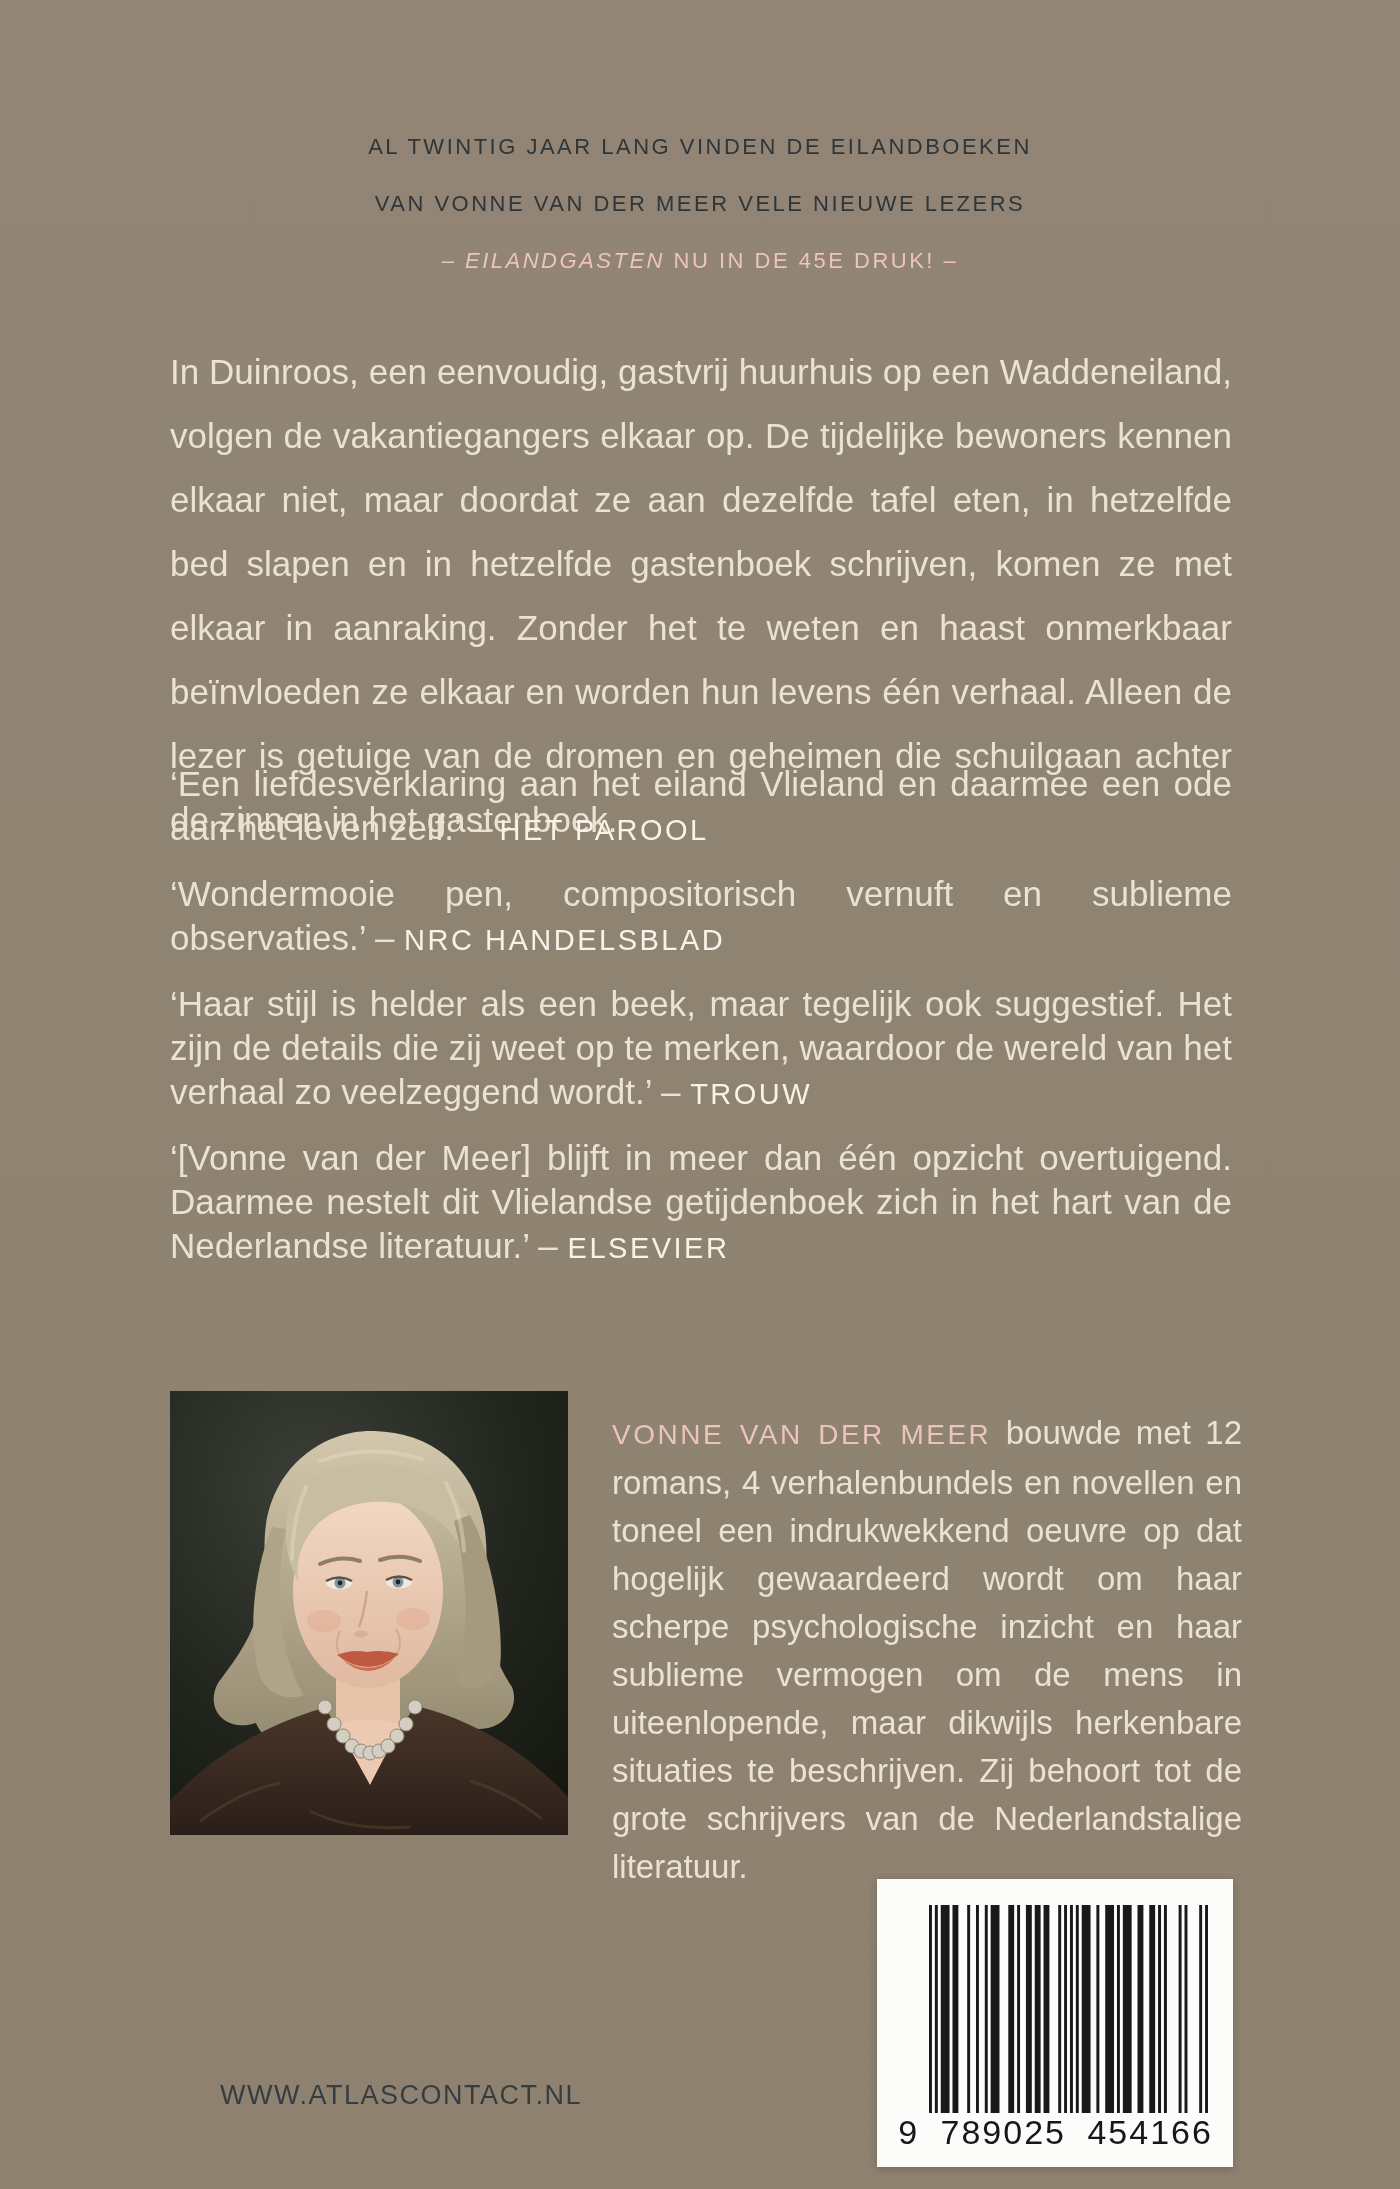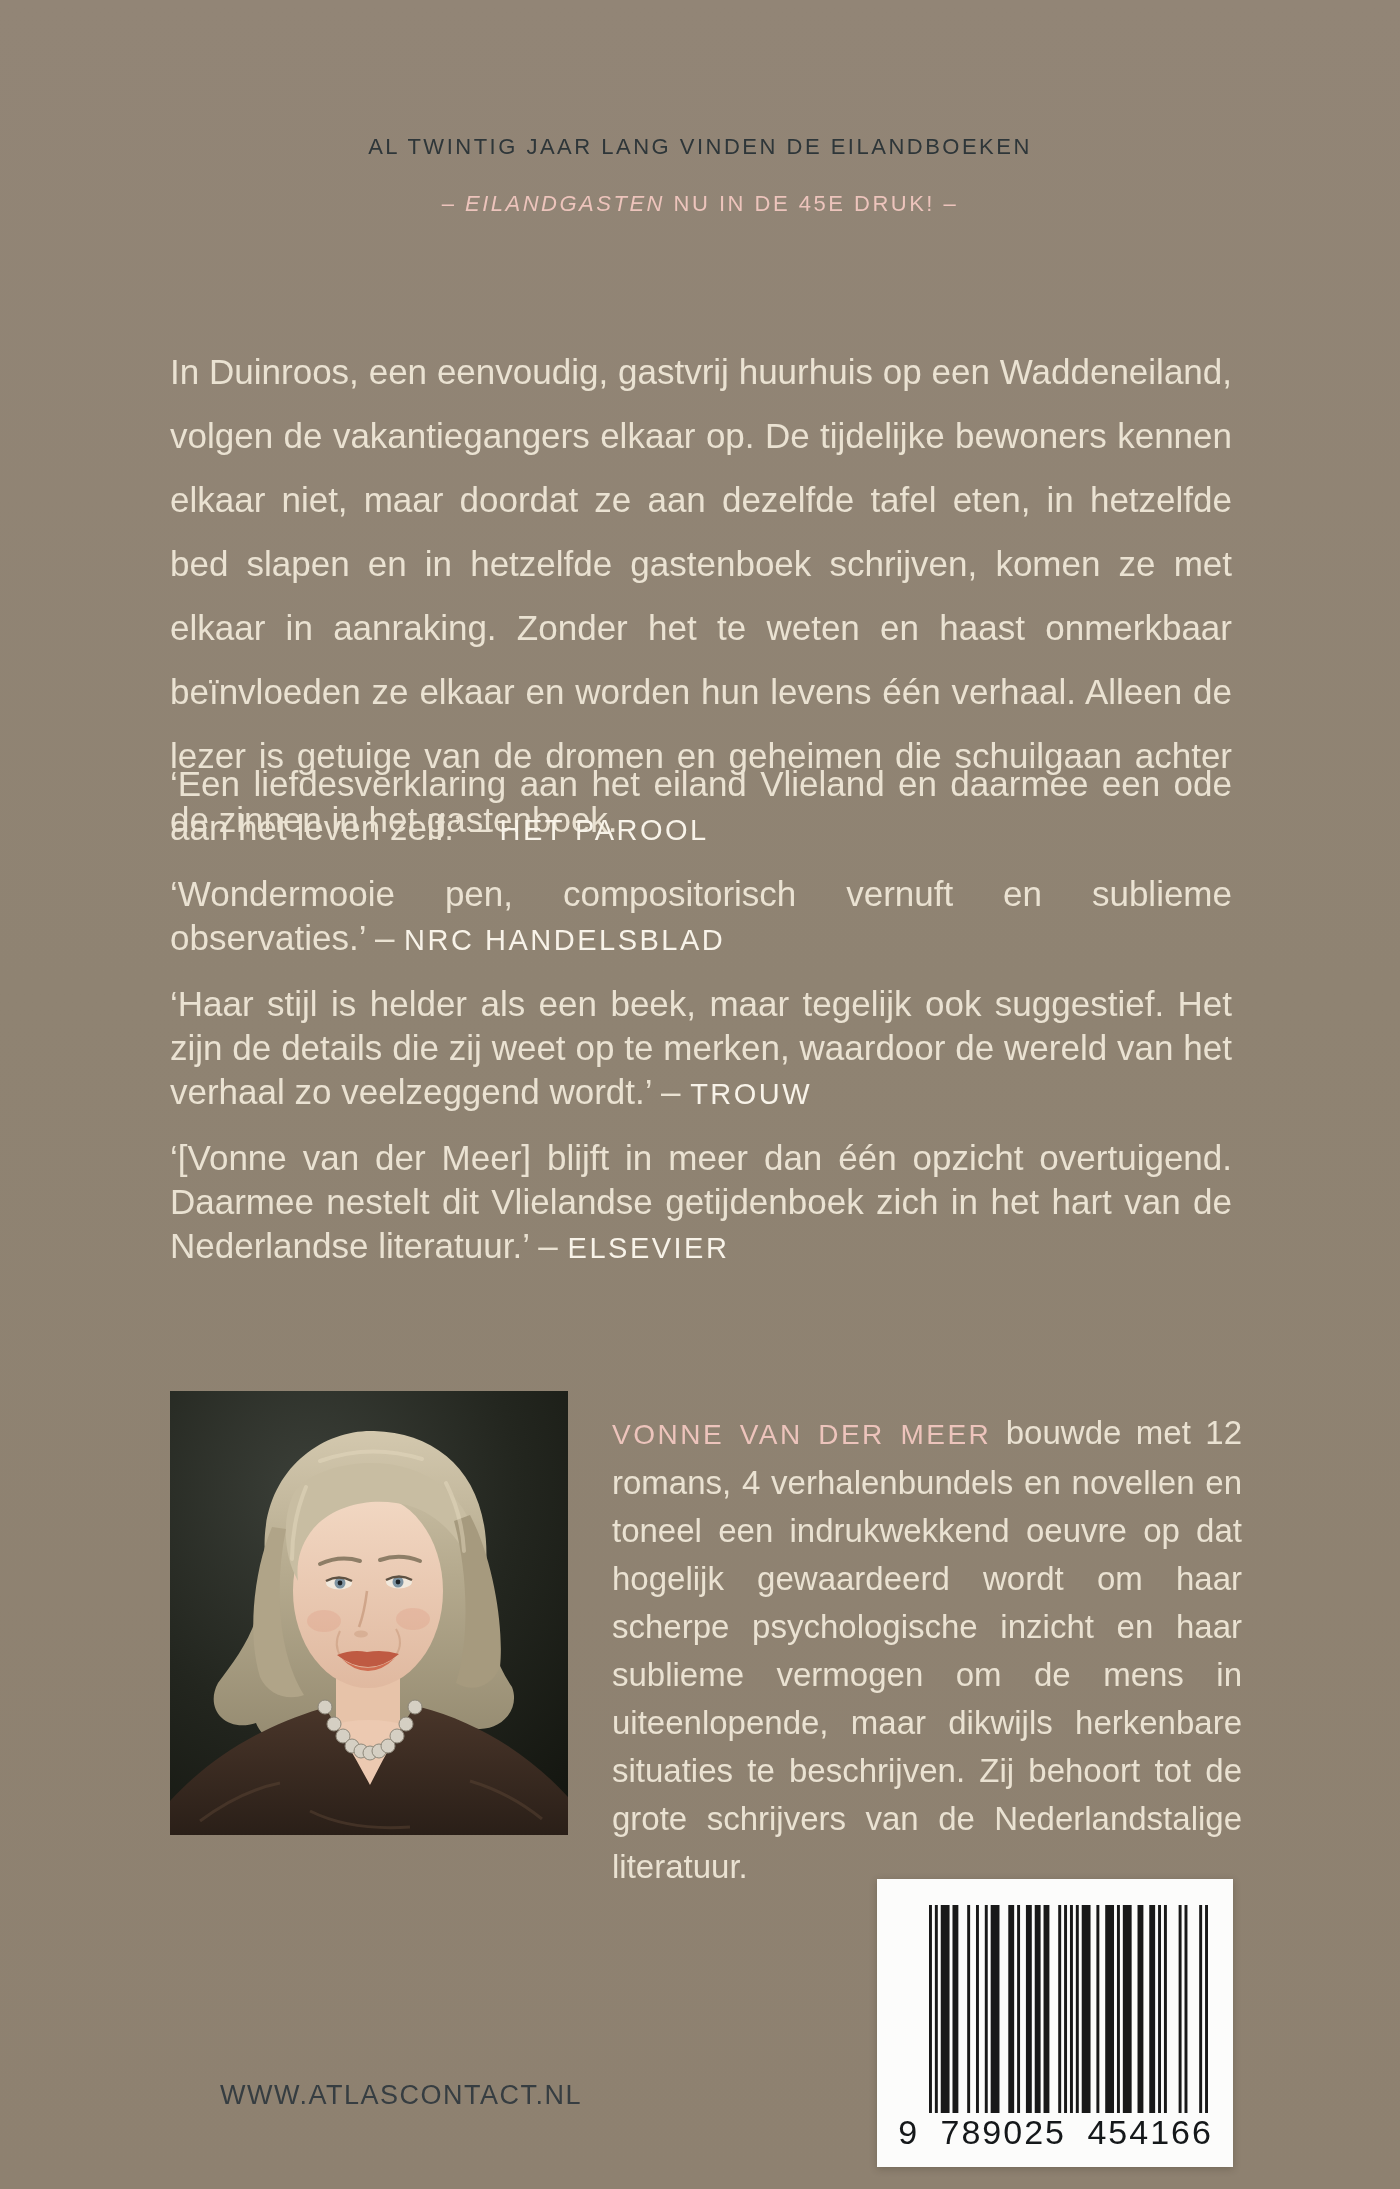--- a/index.html
+++ b/index.html
@@ -37,20 +37,21 @@
     font-size:34px;letter-spacing:2px;word-spacing:10px;color:#15181a;background:#fcfcfb;
   }
 </style>
 </head>
 <body>
 
 <div class="cover">
 
   <header class="header">
     <div class="header-line">AL TWINTIG JAAR LANG VINDEN DE EILANDBOEKEN</div>
+    <div class="header-line">VAN VONNE VAN DER MEER VELE NIEUWE LEZERS</div>
     <div class="header-line druk-line"><span>– </span><em>EILANDGASTEN</em><span> NU IN DE 45E DRUK! –</span></div>
   </header>
 
   <p class="synopsis">In Duinroos, een eenvoudig, gastvrij huurhuis op een Waddeneiland, volgen de vakantiegangers elkaar op. De tijdelijke bewoners kennen elkaar niet, maar doordat ze aan dezelfde tafel eten, in hetzelfde bed slapen en in hetzelfde gastenboek schrijven, komen ze met elkaar in aanraking. Zonder het te weten en haast onmerkbaar beïnvloeden ze elkaar en worden hun levens één verhaal. Alleen de lezer is getuige van de dromen en geheimen die schuilgaan achter de zinnen in het gastenboek.</p>
 
   <div class="quotes">
     <p class="quote"><span>‘Een liefdesverklaring aan het eiland Vlieland en daarmee een ode aan het leven zelf.’</span><span> – </span><span class="quote-source">HET PAROOL</span></p>
     <p class="quote"><span>‘Wondermooie pen, compositorisch vernuft en sublieme observaties.’</span><span> – </span><span class="quote-source">NRC HANDELSBLAD</span></p>
     <p class="quote"><span>‘Haar stijl is helder als een beek, maar tegelijk ook suggestief. Het zijn de details die zij weet op te merken, waardoor de wereld van het verhaal zo veelzeggend wordt.’</span><span> – </span><span class="quote-source">TROUW</span></p>
     <p class="quote"><span>‘[Vonne van der Meer] blijft in meer dan één opzicht overtuigend. Daarmee nestelt dit Vlielandse getijdenboek zich in het hart van de Nederlandse literatuur.’</span><span> – </span><span class="quote-source">ELSEVIER</span></p>

